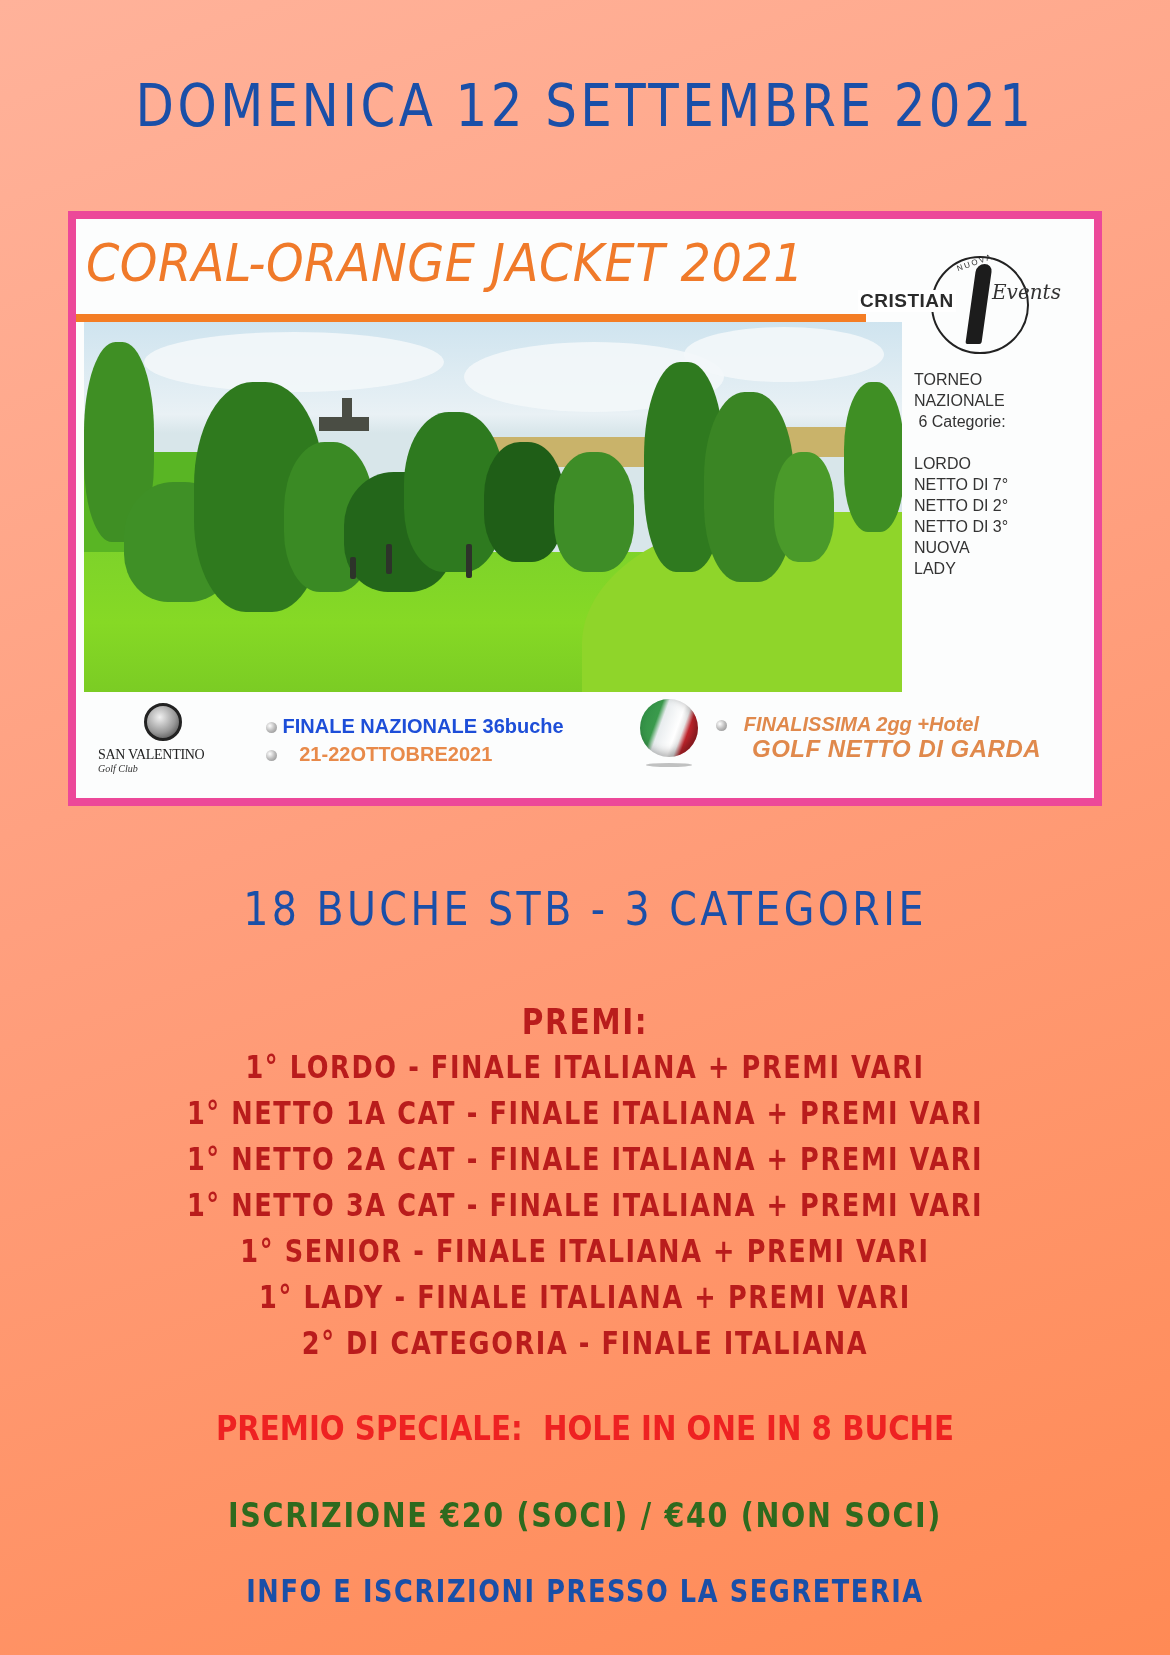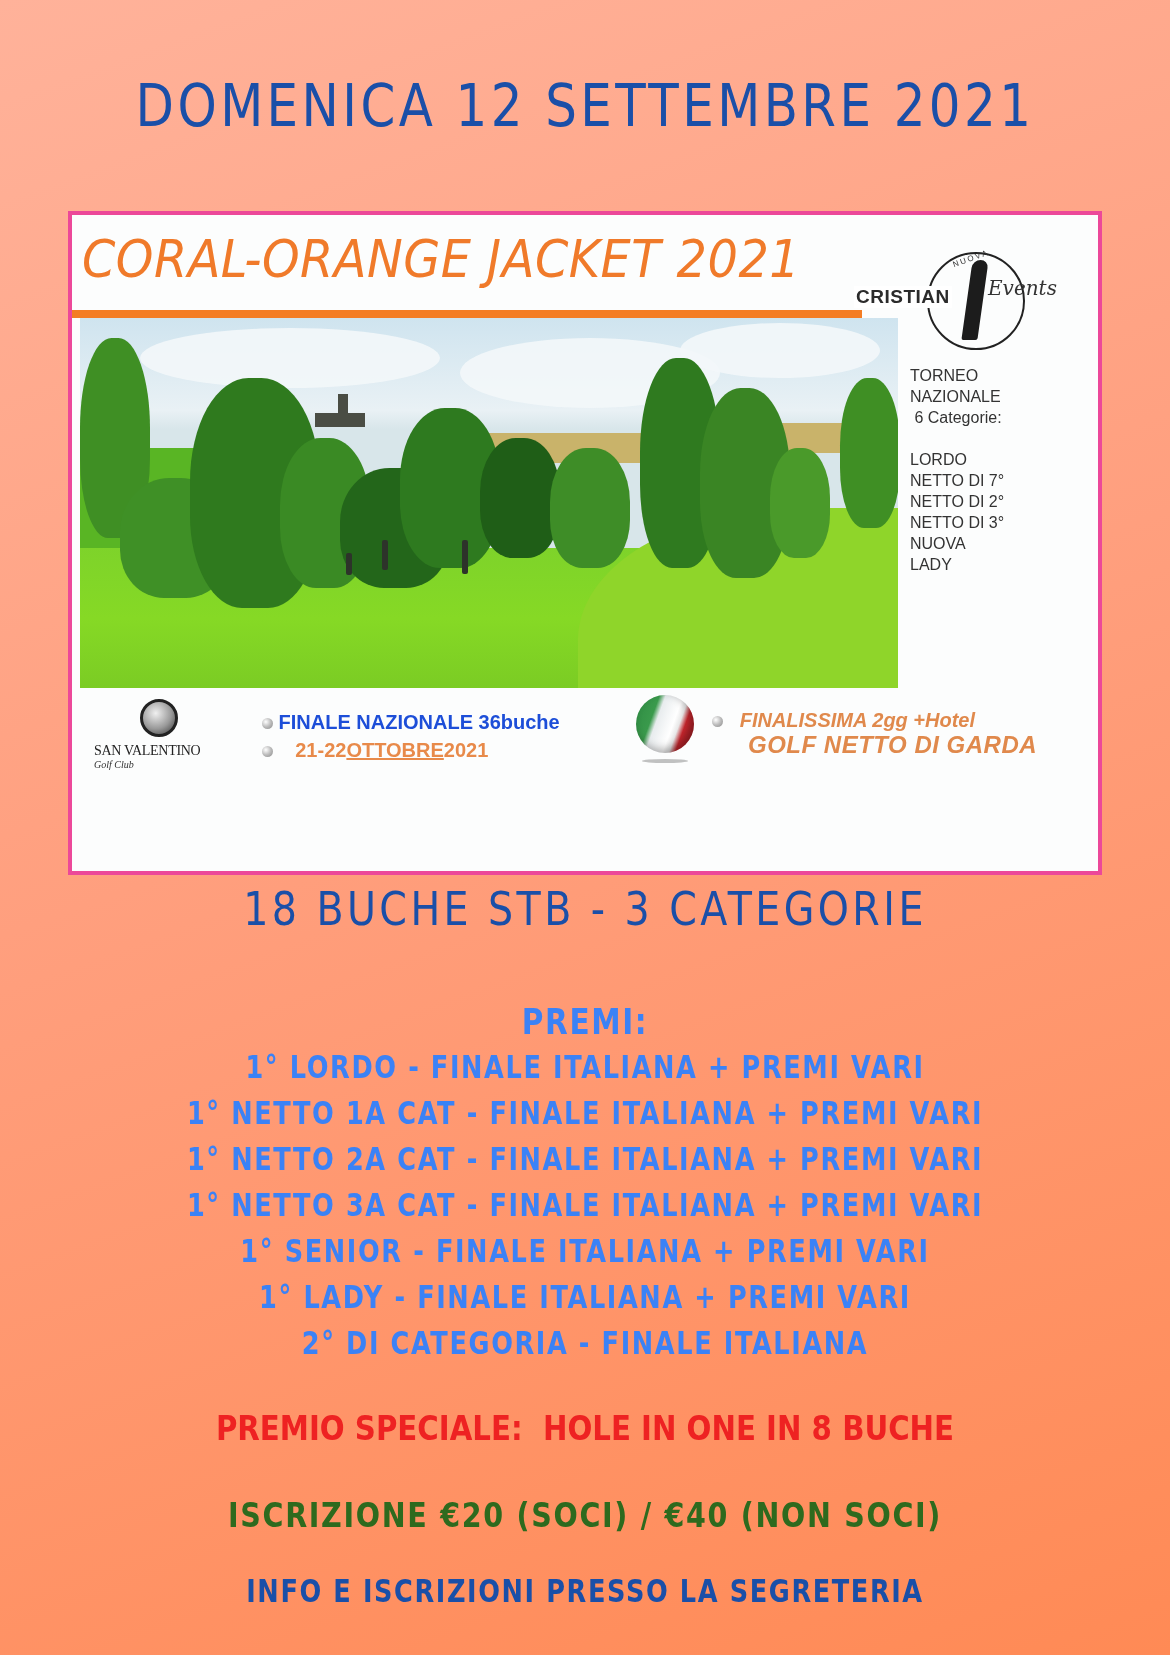--- a/index.html
+++ b/index.html
@@ -15,22 +15,22 @@
     font-family: "DejaVu Sans", sans-serif;
     font-size: 58px; letter-spacing: 4px; font-weight: normal;
     transform: scaleX(0.86); transform-origin: center;
   }
   
   .banner {
     position: absolute; left: 68px; top: 211px; width: 1034px; height: 586px;
     background: #ffffff;
   }
   .banner-frame {
-    position: absolute; left: 0; top: 0; width: 1034px; height: 664px;
-    border: 4px solid #ec4899; background: #fcfdfd;
+    position: absolute; left: 0; top: 0; width: 1034px; height: 595px;
+    border: 8px solid #ec4899; background: #fcfdfd;
   }
   .banner-title {
     position: absolute; left: 10px; top: 14px;
     font-family: "DejaVu Sans", sans-serif; font-style: italic;
     font-size: 52px; color: #f07a2a; letter-spacing: 0.5px;
     transform: scaleX(0.92); transform-origin: left;
     white-space: nowrap;
   }
   .title-underline {
     position: absolute; left: 0; top: 95px; width: 790px; height: 8px; background: #f47d24;
@@ -103,21 +103,21 @@
   .finale-line1 {
     position: absolute; left: 190px; top: 496px;
     font-family: "Liberation Sans", sans-serif; font-weight: bold; font-size: 20px; color: #1d4ed8;
     white-space: nowrap;
   }
   .finale-line2 {
     position: absolute; left: 190px; top: 524px;
     font-family: "Liberation Sans", sans-serif; font-weight: bold; font-size: 20px; color: #e88a4a;
     white-space: nowrap;
   }
-  .finale-line2 .u { text-decoration: underline; }
+  .finale-line2 .u { }
   .italy-ball {
     position: absolute; left: 564px; top: 480px; width: 58px; height: 58px; border-radius: 50%;
     background: linear-gradient(110deg, #2f8c43 0%, #3a9a4c 30%, #e8ecee 38%, #ffffff 60%, #e7e7e7 68%, #c9262d 76%, #a11f25 100%);
     box-shadow: inset -4px -4px 8px rgba(0,0,0,0.3);
   }
   .italy-shadow {
     position: absolute; left: 570px; top: 544px; width: 46px; height: 4px; border-radius: 50%;
     background: rgba(120,120,120,0.45);
   }
   .finalissima {
@@ -131,21 +131,21 @@
     letter-spacing: 0.5px; white-space: nowrap;
   }
   
   .subhead {
     position: absolute; left: 0; top: 882px; width: 1170px; text-align: center;
     font-family: "DejaVu Sans", sans-serif; font-size: 46px; color: #1a4fa8; letter-spacing: 4px;
     transform: scaleX(0.86); transform-origin: center;
   }
   .prizes {
     position: absolute; left: 0; top: 1000px; width: 1170px; text-align: center;
-    color: #3b82f6; font-family: "DejaVu Sans", sans-serif; font-weight: bold;
+    color: #b91c1c; font-family: "DejaVu Sans", sans-serif; font-weight: bold;
   }
   .prizes .title { font-size: 36px; letter-spacing: 2px; line-height: 44px; transform: scaleX(0.82); }
   .prizes .line { font-size: 32px; letter-spacing: 2px; line-height: 46px; transform: scaleX(0.8); white-space: nowrap; }
   .special {
     position: absolute; left: 0; top: 1408px; width: 1170px; text-align: center;
     font-family: "DejaVu Sans", sans-serif; font-weight: bold; font-size: 34px; color: #ee2222;
     transform: scaleX(0.86); white-space: nowrap;
   }
   .iscrizione {
     position: absolute; left: 0; top: 1495px; width: 1170px; text-align: center;

